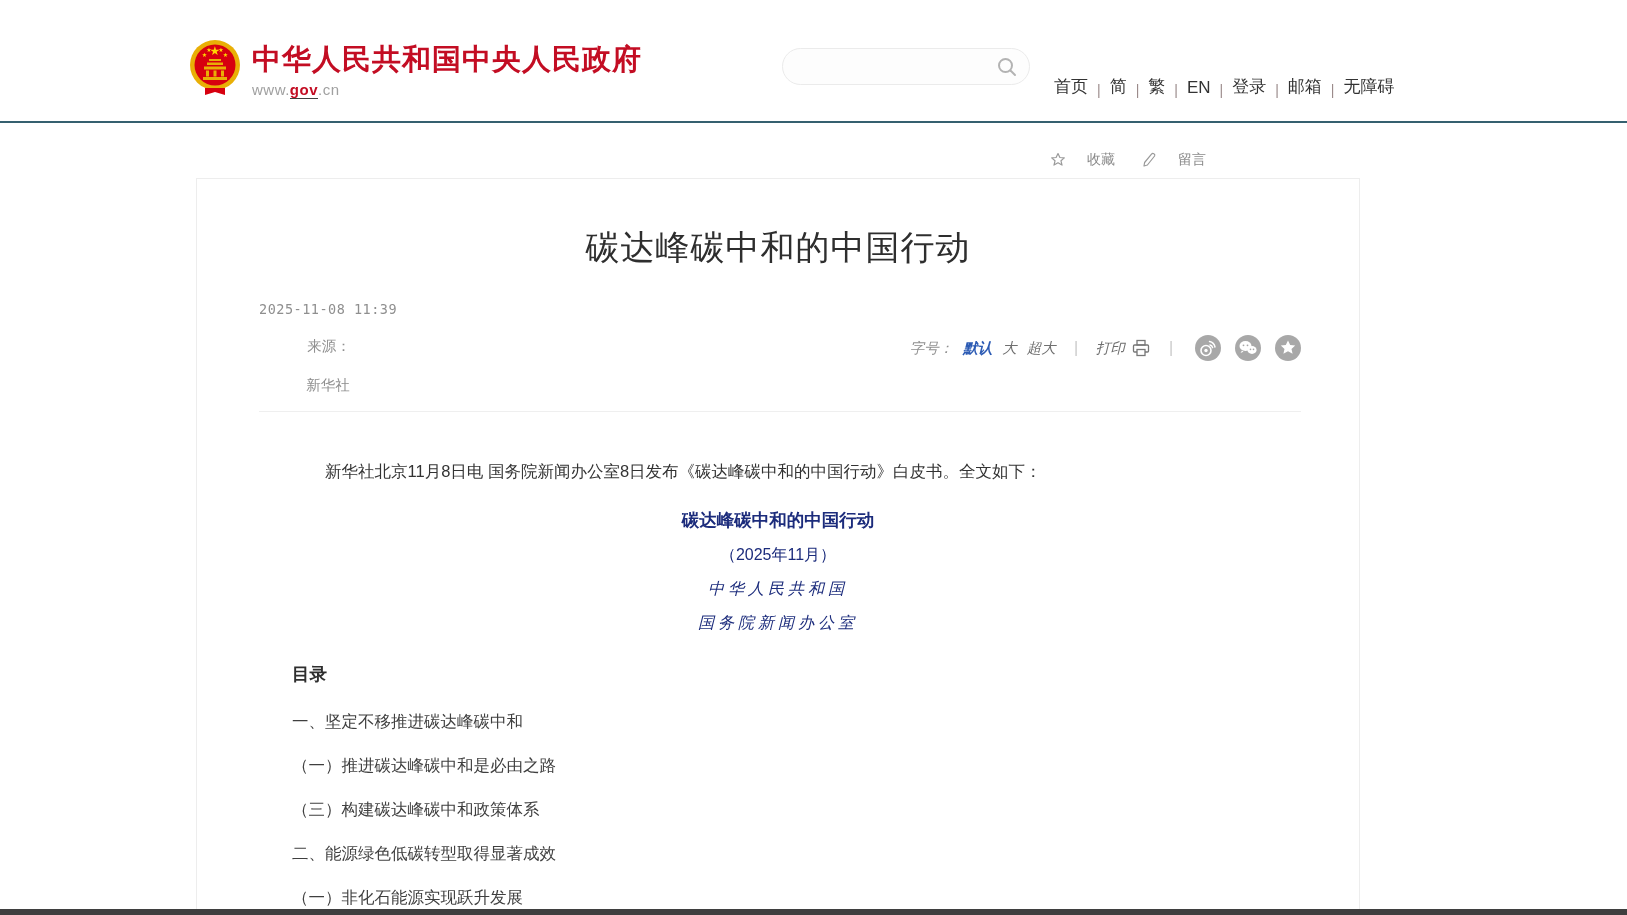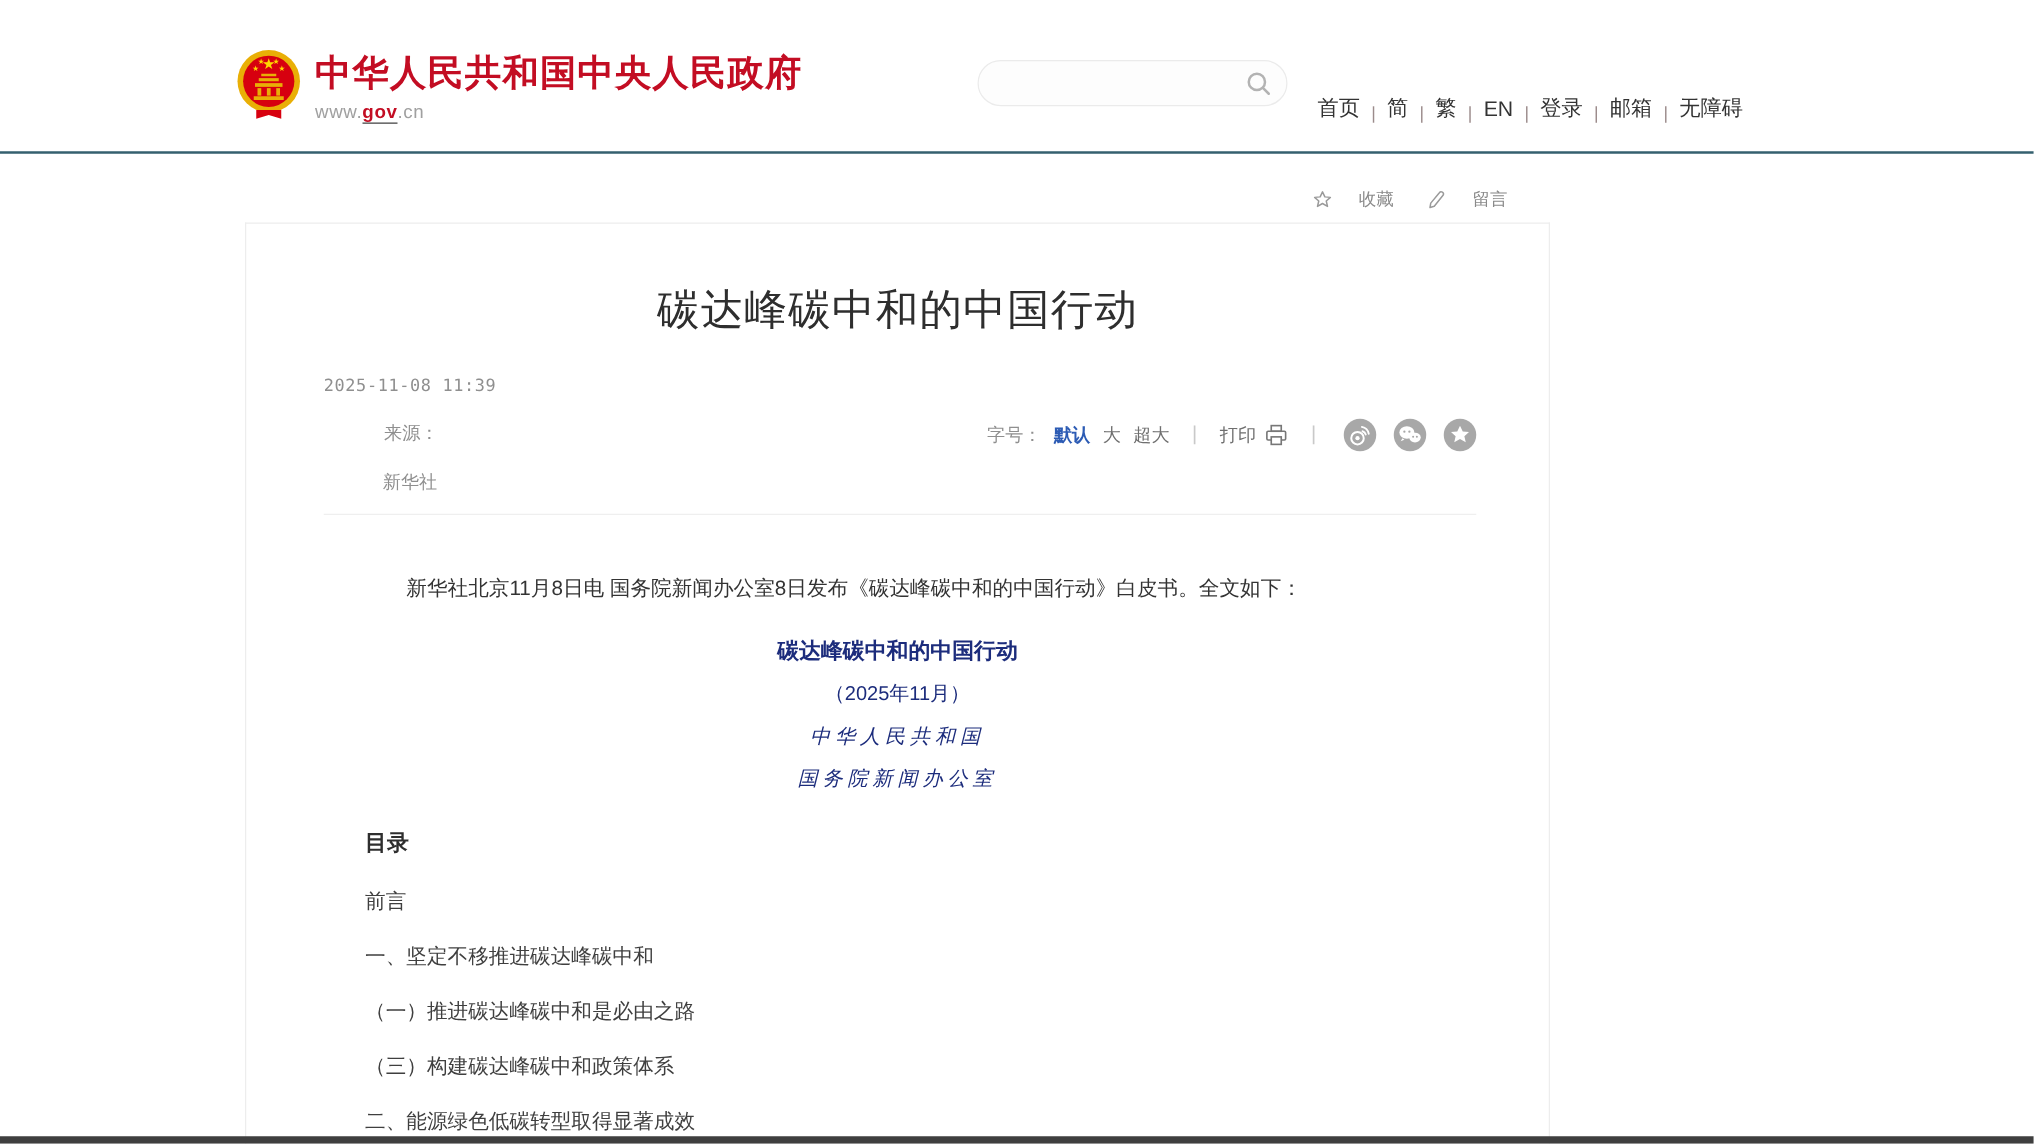--- a/index.html
+++ b/index.html
@@ -31,33 +31,33 @@
   .top-nav .pipe { color:#9b8b8b; font-size:14px; }
 
   .teal-line { position:absolute; left:0; top:121px; width:100%; height:2px; background:#35606f; }
 
   
   .sub-toolbar { position:absolute; left:1050px; top:131px; display:flex; align-items:center;
     gap:26px; font-size:14px; color:#8a8a8a; }
   .sub-toolbar .tool { display:flex; align-items:center; gap:21px; cursor:pointer;margin-top:20px; }
 
   
-  .card { position:absolute; left:196px; top:178px; width:1044px; height:737px;
+  .card { position:absolute; left:196px; top:178px; width:1164px; height:737px;
     background:#fff; border:1px solid #ededed; border-bottom:none; }
 
   .article-title { margin-top:46px; text-align:center; font-size:34px; font-weight:500;
     color:#2e2e2e; letter-spacing:1px; }
 
   .meta-row { margin:30px 58px 0 62px; display:flex; justify-content:space-between;
     align-items:center; font-size:14.5px; color:#999; }
   .meta-left { display:flex; align-items:center; gap:20px;flex-direction:column; }
   .meta-left .date { letter-spacing:0.5px; color:#8f8f8f; font-family:"DejaVu Sans Mono", monospace; font-size:13.5px; }
   .meta-left .src-label { margin-left:2px; color:#8f8f8f; }
   .meta-left .src { color:#8f8f8f; }
-  .meta-right { display:flex; align-items:center; gap:10px; color:#8f8f8f; }
+  .meta-right { display:flex; align-items:center; gap:10px; color:#8f8f8f;font-style:italic; }
   .meta-right .fs-default { color:#2c5bb4; font-weight:bold; cursor:pointer; }
   .meta-right .fs-opt { color:#6f6f6f; cursor:pointer; }
   .meta-right .pipe { color:#c9c9c9; margin:0 8px; font-size:16px; }
   .print-btn { display:flex; align-items:center; gap:6px; color:#6f6f6f; cursor:pointer; }
   .share-circ { width:26px; height:26px; border-radius:50%; background:#a8a8a8; cursor:pointer;
     display:inline-flex; align-items:center; justify-content:center; margin-left:4px; }
 
   .meta-divider { margin:16px 58px 0 62px; border-top:1px solid #efefef; }
 
   .article-body { margin:0 95px; font-size:16.5px; color:#333; }
@@ -202,21 +202,20 @@
 
     <div class="article-body">
       <p class="lead">新华社北京11月8日电 国务院新闻办公室8日发布《碳达峰碳中和的中国行动》白皮书。全文如下：</p>
 
       <div class="doc-title">碳达峰碳中和的中国行动</div>
       <div class="doc-line">（2025年11月）</div>
       <div class="doc-line doc-kai">中华人民共和国</div>
       <div class="doc-line doc-kai">国务院新闻办公室</div>
 
       <div class="toc-heading">目录</div>
-      <div class="toc-item">前言</div>
       <div class="toc-item">一、坚定不移推进碳达峰碳中和</div>
       <div class="toc-item">（一）推进碳达峰碳中和是必由之路</div>
       <div class="toc-item">（三）构建碳达峰碳中和政策体系</div>
       <div class="toc-item">二、能源绿色低碳转型取得显著成效</div>
       <div class="toc-item">（一）非化石能源实现跃升发展</div>
     </div>
   </div>
 
   <div class="bottom-bar"></div>
 </div>

